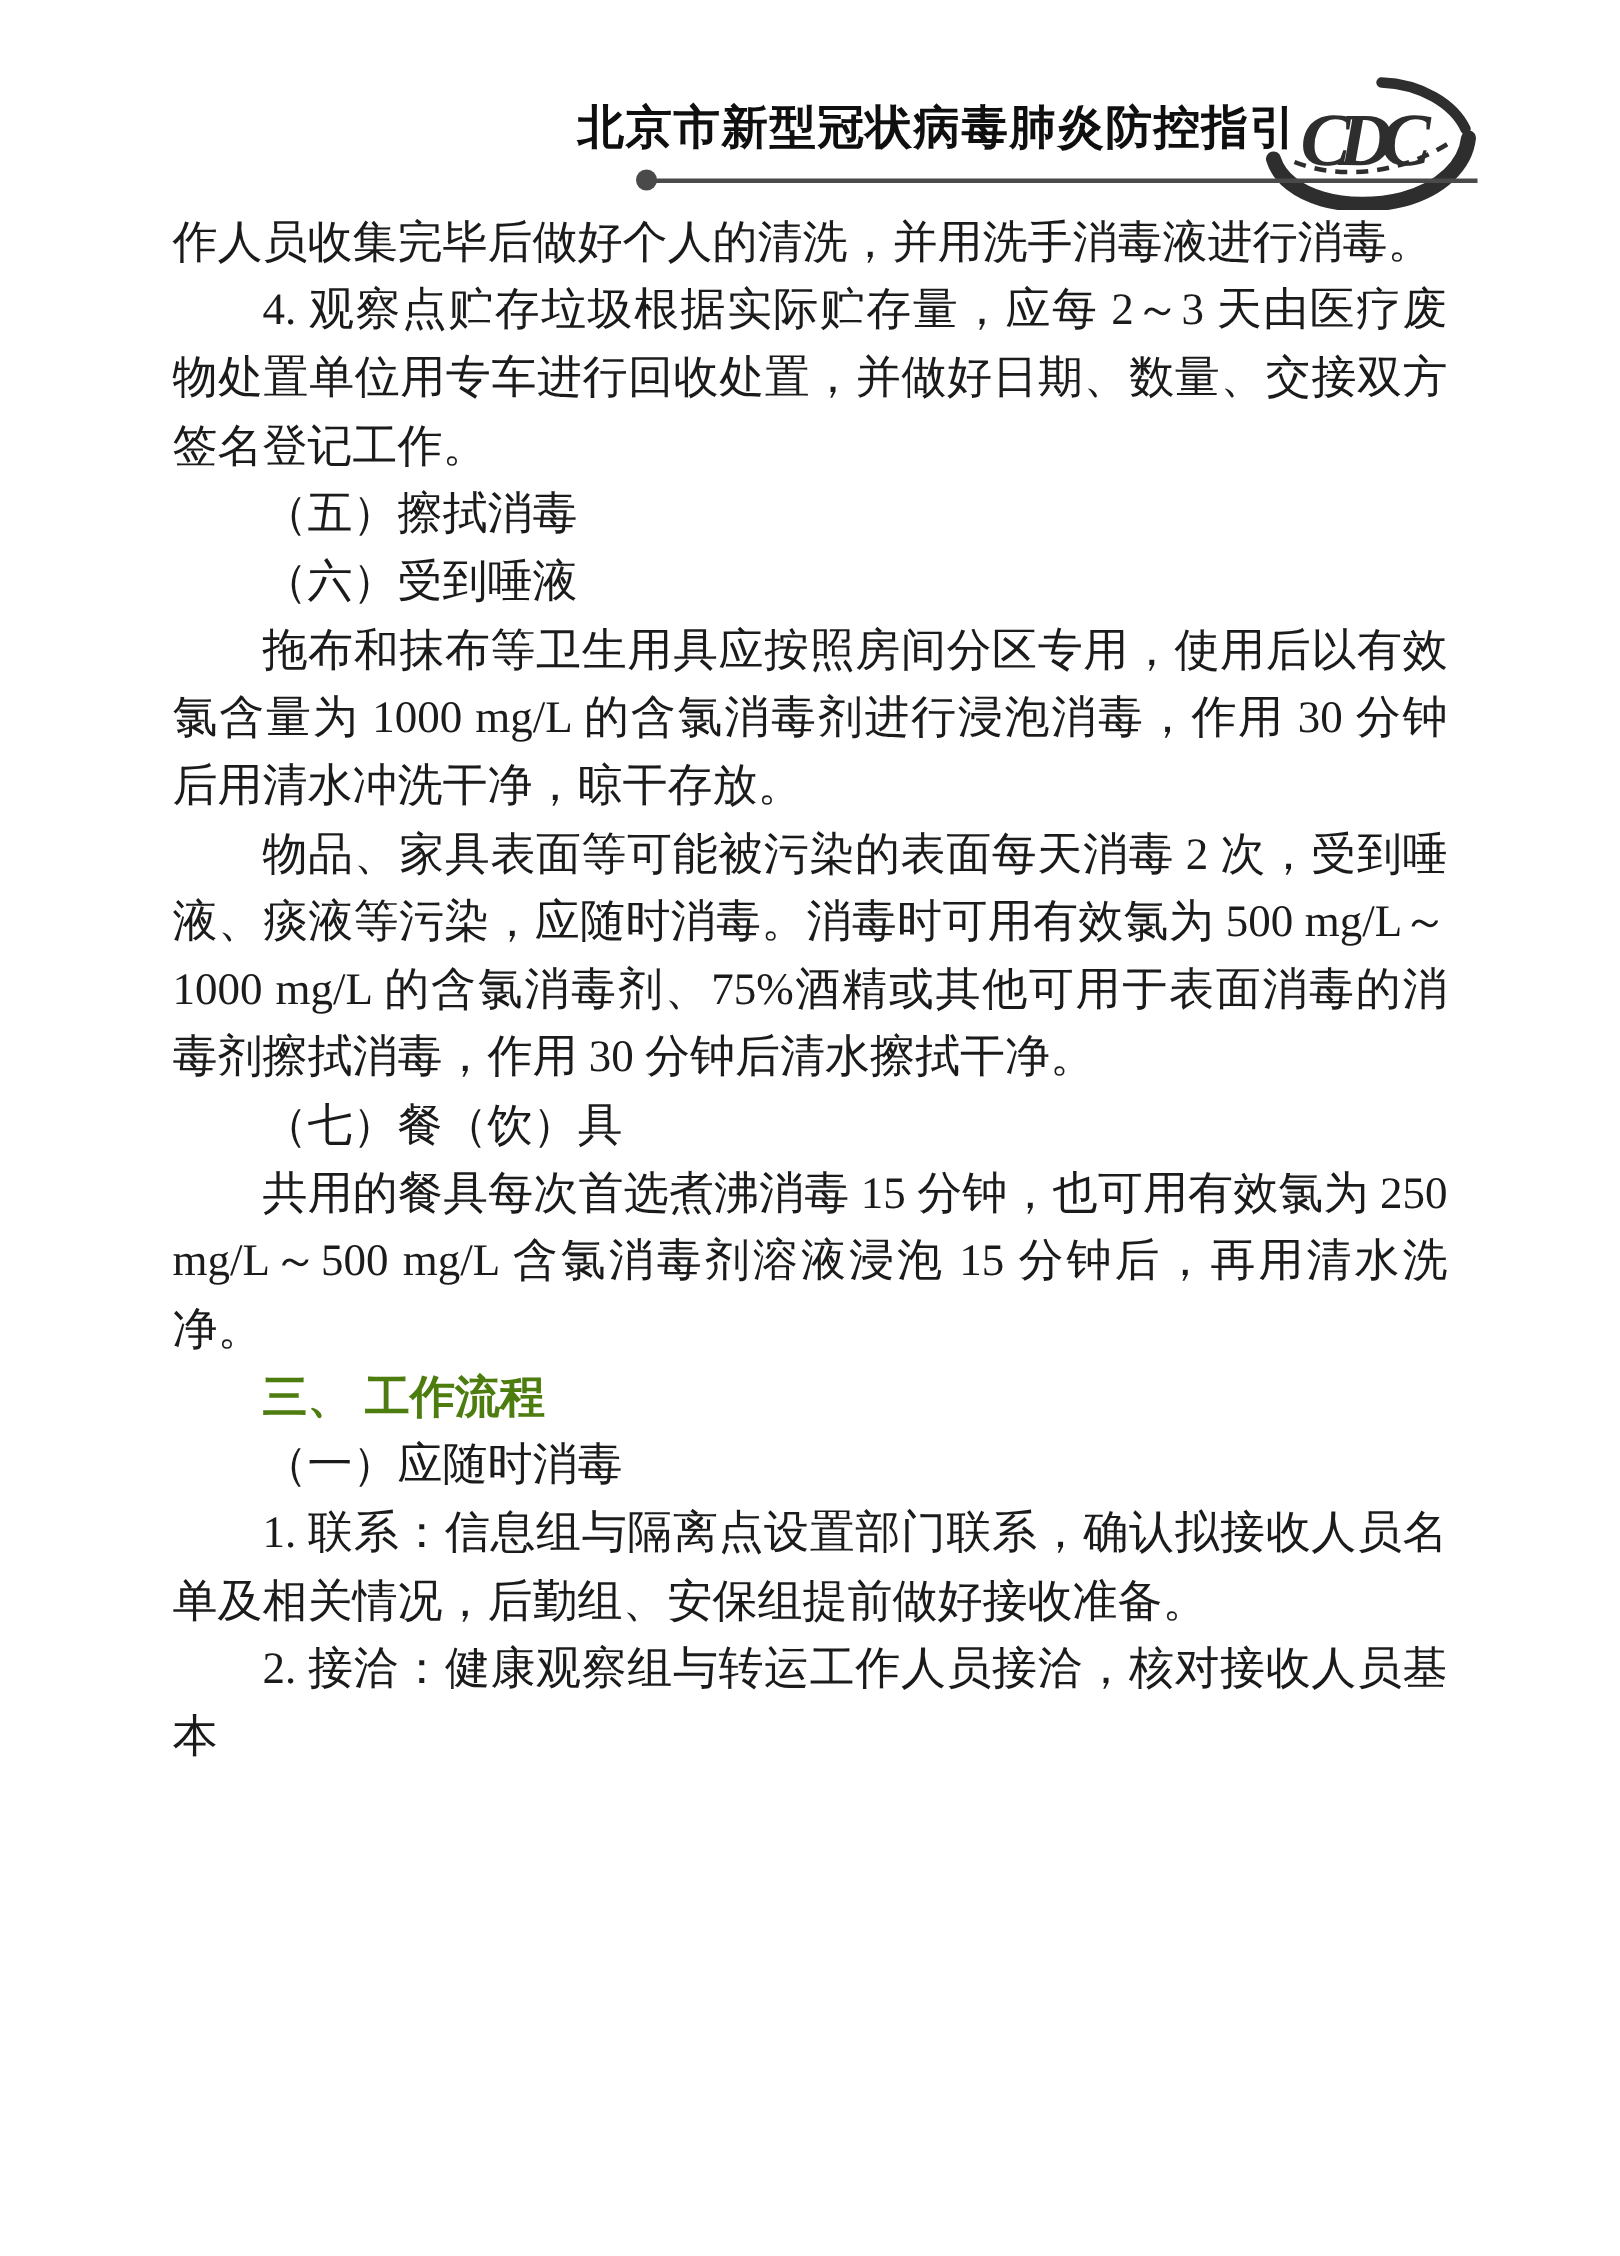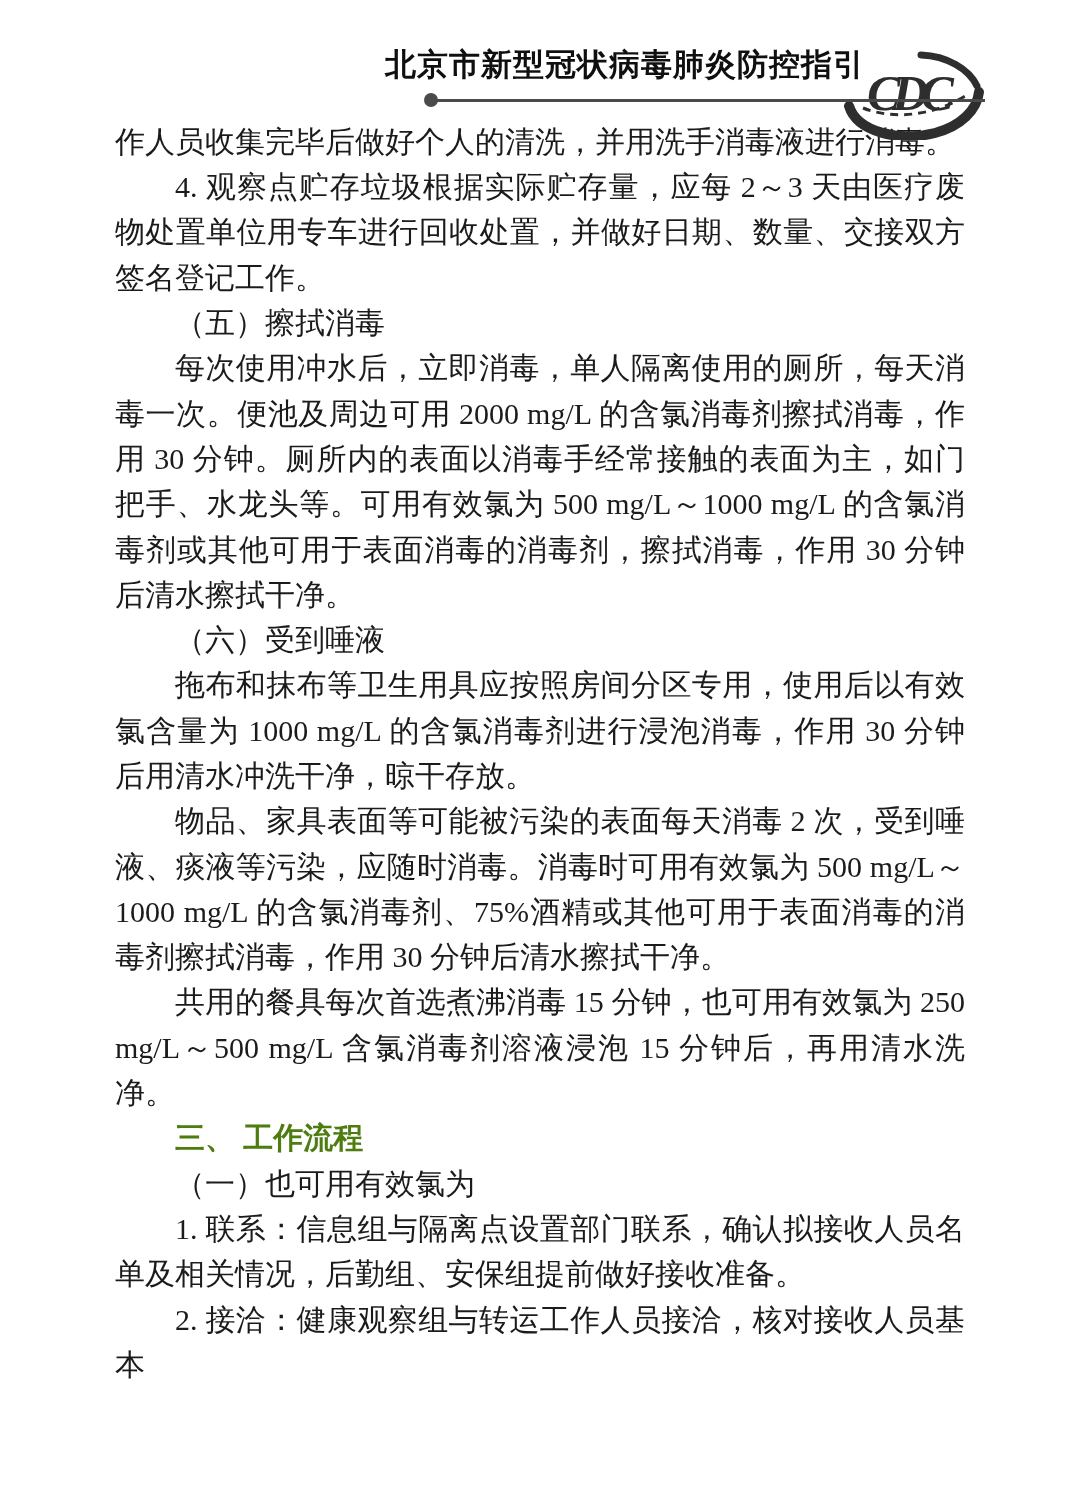--- a/index.html
+++ b/index.html
@@ -8,21 +8,21 @@
     width:1080px;height:1504px;
     margin:0 auto;
     background:#ffffff;
     box-sizing:border-box;
     padding:0 115px;
     overflow:hidden;
     font-family:"Liberation Serif","DejaVu Serif",serif;
     color:#1b1b1b;
   }
   
-  header{position:relative;padding-top:44px;}
+  header{position:relative;padding-top:64px;}
   .header-title{
     text-align:right;
     padding-right:100px;
     font-family:"Liberation Sans","DejaVu Sans",sans-serif;
     font-weight:bold;
     font-size:31px;
     line-height:1.35;
     color:#0f0f0f;
     letter-spacing:1px;
   }
@@ -97,25 +97,25 @@
     </svg>
     <div class="header-rule">
       <span class="rule-dot"></span>
     </div>
   </header>
 
   <main>
     <p class="para no-indent">作人员收集完毕后做好个人的清洗，并用洗手消毒液进行消毒。</p>
     <p class="para">4. 观察点贮存垃圾根据实际贮存量，应每 2～3 天由医疗废物处置单位用专车进行回收处置，并做好日期、数量、交接双方签名登记工作。</p>
     <p class="para">（五）擦拭消毒</p>
-    <p class="para">每次使用冲水后，立即消毒，单人隔离使用的厕所，每天消毒一次。便池及周边可用 2000 mg/L 的含氯消毒剂擦拭消毒，作用 30 分钟。厕所内的表面以消毒手经常接触的表面为主，如门把手、水龙头等。可用有效氯为 500 mg/L～1000 mg/L 的含氯消毒剂或其他可用于表面消毒的消毒剂，擦拭消毒，作用 30 分钟后清水擦拭干净。</p>
     <p class="para">（六）受到唾液</p>
     <p class="para">拖布和抹布等卫生用具应按照房间分区专用，使用后以有效氯含量为 1000 mg/L 的含氯消毒剂进行浸泡消毒，作用 30 分钟后用清水冲洗干净，晾干存放。</p>
     <p class="para">物品、家具表面等可能被污染的表面每天消毒 2 次，受到唾液、痰液等污染，应随时消毒。消毒时可用有效氯为 500 mg/L～1000 mg/L 的含氯消毒剂、75%酒精或其他可用于表面消毒的消毒剂擦拭消毒，作用 30 分钟后清水擦拭干净。</p>
+    <p class="para">（七）餐（饮）具</p>
     <p class="para">共用的餐具每次首选煮沸消毒 15 分钟，也可用有效氯为 250 mg/L～500 mg/L 含氯消毒剂溶液浸泡 15 分钟后，再用清水洗净。</p>
     <h2 class="section-heading">三、 工作流程</h2>
-    <p class="para">（一）也可用有效氯为</p>
+    <p class="para">（一）应随时消毒</p>
     <p class="para">1. 联系：信息组与隔离点设置部门联系，确认拟接收人员名单及相关情况，后勤组、安保组提前做好接收准备。</p>
     <p class="para">2. 接洽：健康观察组与转运工作人员接洽，核对接收人员基本</p>
   </main>
 
 
 </div>
 
 </body></html>

